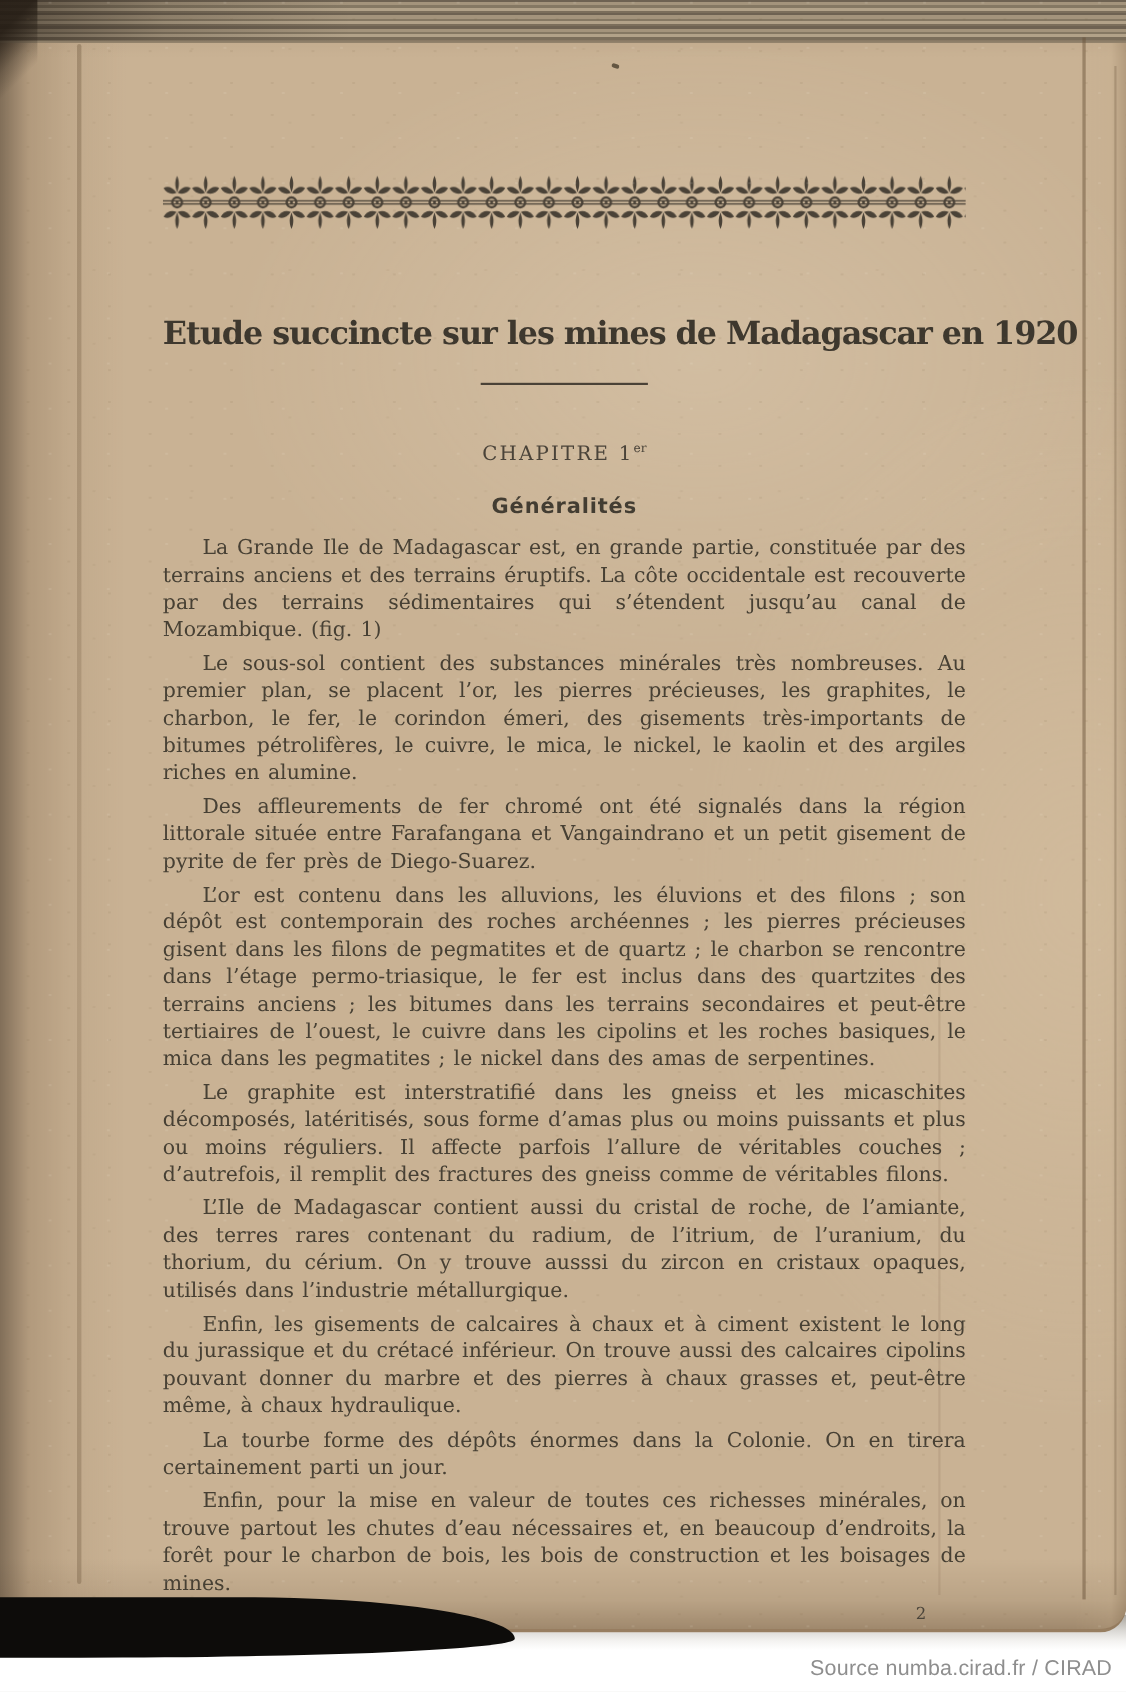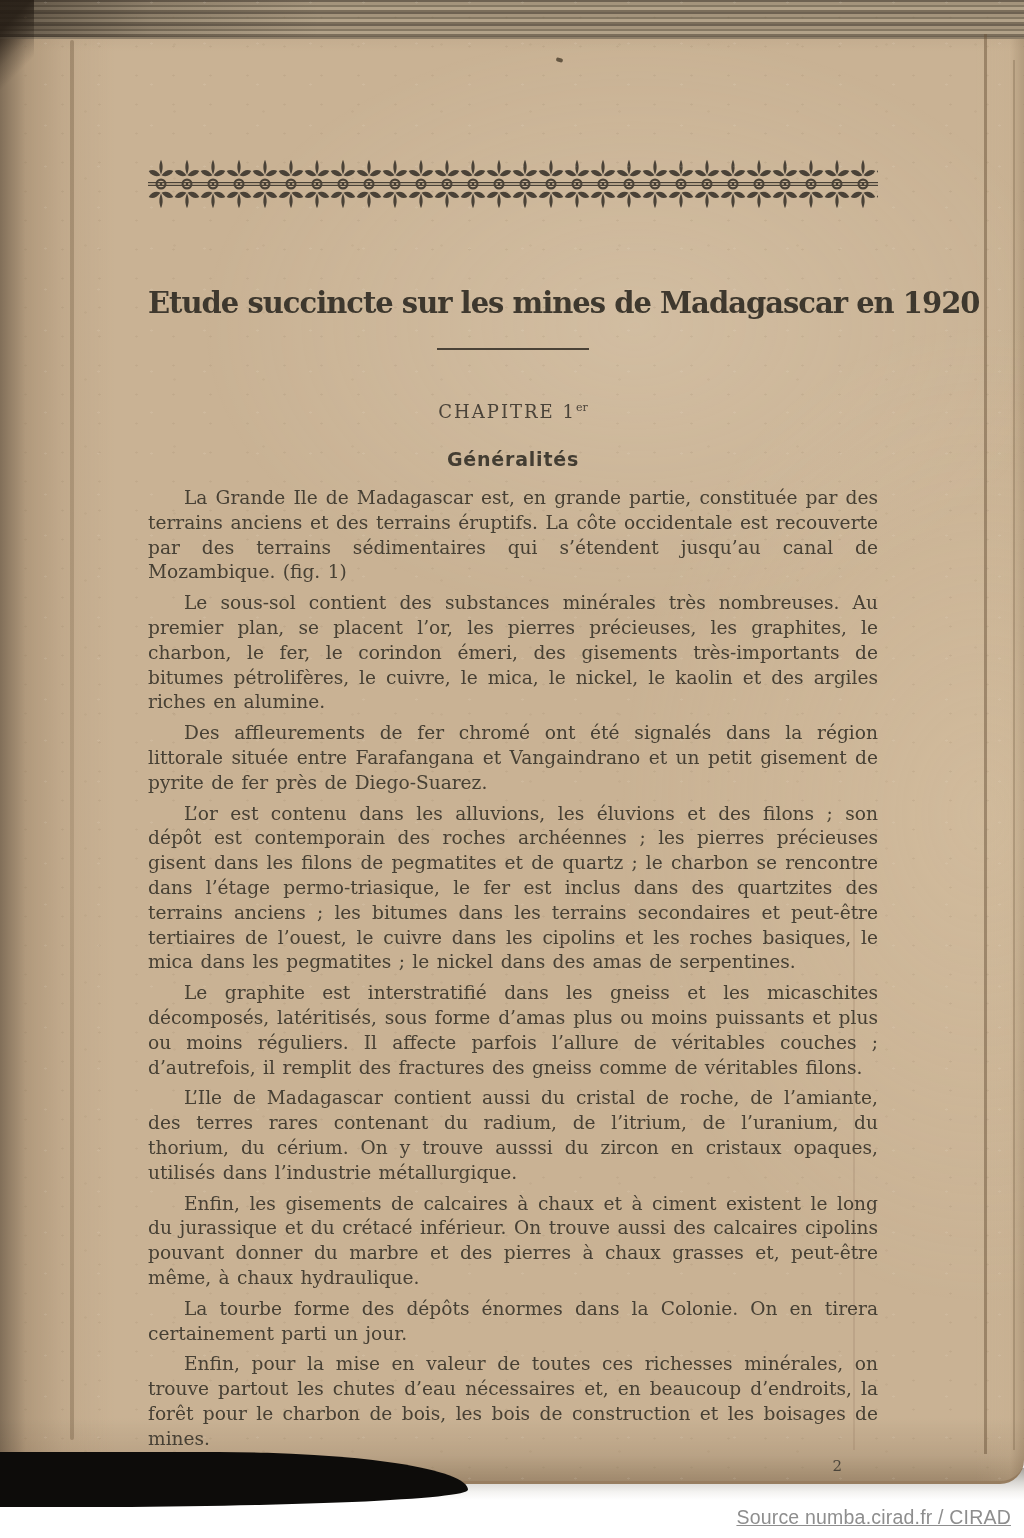--- a/index.html
+++ b/index.html
@@ -12,21 +12,21 @@
     position:absolute;left:0;top:1468px;width:1024px;height:70px;
     background:linear-gradient(180deg,#a8a49c 0,#d9d7d3 14px,#f4f3f1 24px,#ffffff 32px,#ffffff 100%);
   }
   .attribution{
     position:absolute;left:0;top:1496px;width:1024px;height:42px;
     display:flex;align-items:center;justify-content:flex-end;
     padding:0;box-sizing:border-box;
   }
   .attribution span{
     font-family:"Liberation Sans",sans-serif;font-size:19.5px;color:#8e8e8e;
-    padding-right:13px;letter-spacing:.2px;text-decoration:underline;
+    padding-right:13px;letter-spacing:.2px;
   }
   
   .book{
     position:absolute;left:0;top:0;width:1024px;height:1484px;
     background:
       radial-gradient(ellipse 620px 420px at 62% 22%, rgba(255,246,228,.16), transparent 70%),
       radial-gradient(ellipse 520px 700px at 96% 55%, rgba(235,215,182,.22), transparent 70%),
       linear-gradient(90deg, rgba(58,44,30,.50) 0px, rgba(122,97,70,.30) 26px, rgba(150,124,94,.16) 62px, rgba(0,0,0,0) 115px),
       linear-gradient(270deg, rgba(120,96,68,.28) 0px, rgba(196,172,138,.18) 14px, rgba(0,0,0,0) 48px),
       linear-gradient(0deg, rgba(92,70,46,.38) 0px, rgba(92,70,46,.14) 26px, rgba(0,0,0,0) 64px),

